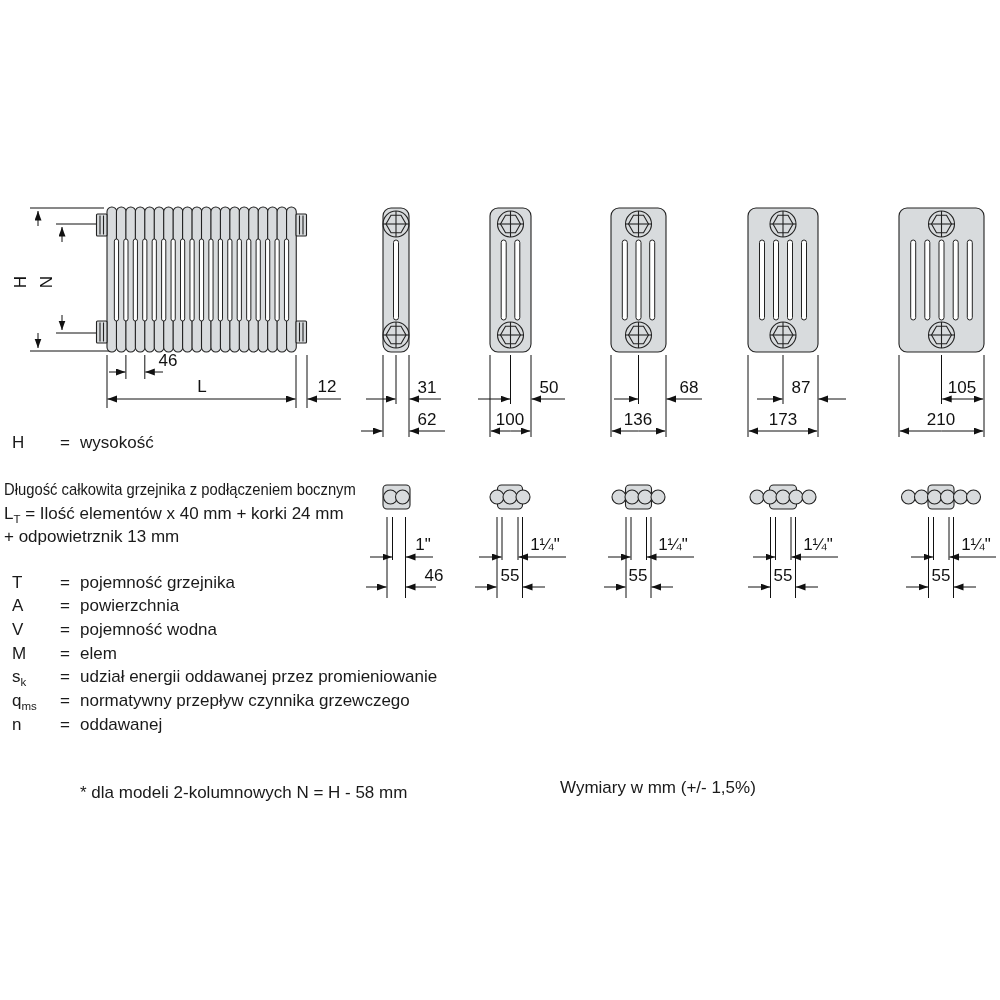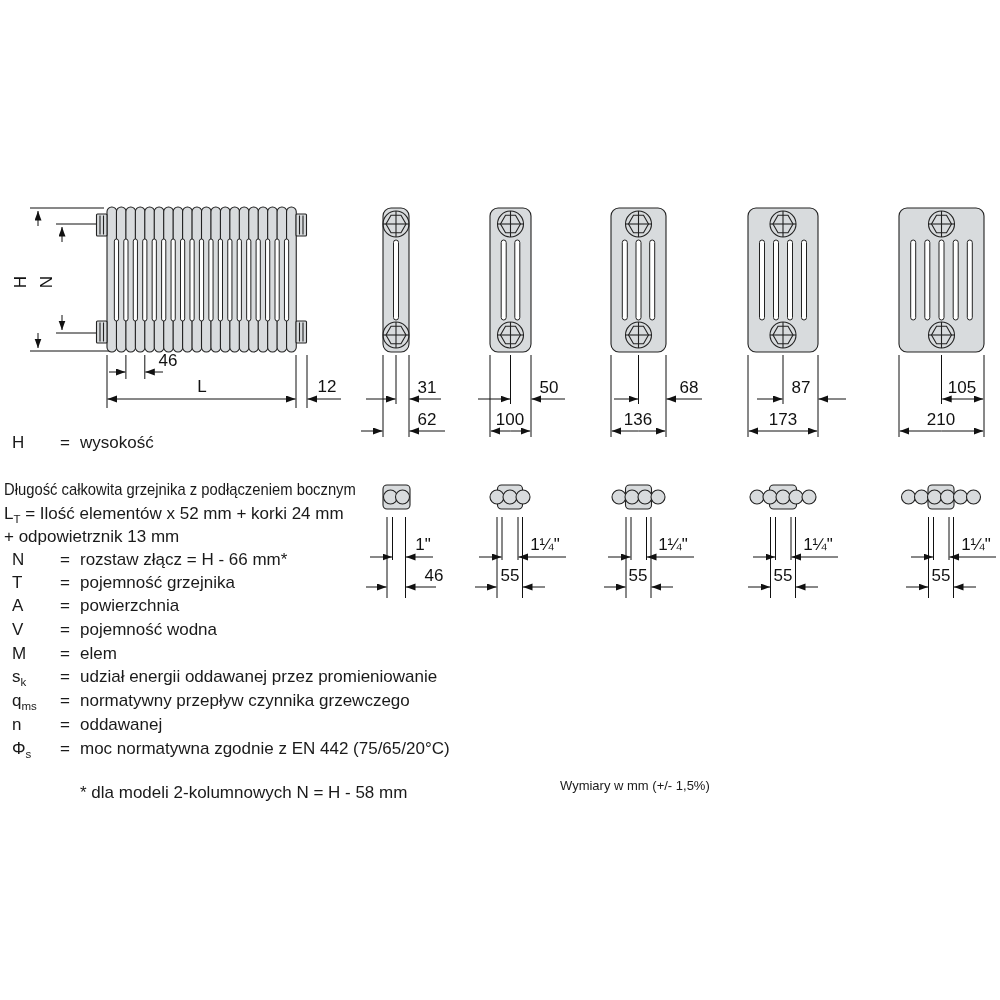--- a/index.html
+++ b/index.html
@@ -15,21 +15,21 @@
   svg .slot{fill:#ffffff;stroke:#222;stroke-width:1;}
   svg .dim{stroke:#111;stroke-width:1;fill:none;}
   svg text{font-family:"Liberation Sans","DejaVu Sans",sans-serif;font-size:17px;fill:#111;}
   .lrow{position:absolute;left:12px;font-size:17px;white-space:nowrap;line-height:20px;}
   .lrow .sym{display:inline-block;width:48px;}
   .lrow .eq{display:inline-block;width:20px;}
   .lrow.flow{left:4px;}
   .lrow.flow .sym,.lrow.flow .eq{display:inline;width:auto;}
   .lrow.squeeze{transform:scaleX(0.87);transform-origin:0 50%;}
   sub{font-size:11.5px;line-height:0;}
-  .note{position:absolute;font-size:13px;white-space:nowrap;}
+  .note{position:absolute;font-size:17px;white-space:nowrap;}
 </style>
 </head>
 <body>
 <div class="stage">
 
 <svg width="1000" height="640" viewBox="0 0 1000 640">
   <defs>
     <marker id="ah" markerWidth="11" markerHeight="9" refX="9.5" refY="3.5" orient="auto" markerUnits="userSpaceOnUse">
       <path d="M0,0 L9.5,3.5 L0,7 Z" fill="#111"></path>
     </marker>
@@ -310,28 +310,25 @@
   </g>
 </svg>
 
 <div class="lrow" style="top:433px">
   <span class="sym"><span>H</span><sub></sub></span><span class="eq">=</span><span class="txt">wysokość</span>
 </div>
 <div class="lrow flow squeeze" style="top:480px">
   <span class="txt">Długość całkowita grzejnika z podłączeniem bocznym</span>
 </div>
 <div class="lrow flow" style="top:504px">
-  <span class="sym"><span>L</span><sub>T</sub></span><span class="txt"> = Ilość elementów x 52 mm + korki 24 mm</span>
+  <span class="sym"><span>L</span><sub>T</sub></span><span class="txt"> = Ilość elementów x 40 mm + korki 24 mm</span>
 </div>
 <div class="lrow flow" style="top:527px">
   <span class="txt">+ odpowietrznik 13 mm</span>
 </div>
-<div class="lrow" style="top:550px">
-  <span class="sym"><span>N</span><sub></sub></span><span class="eq">=</span><span class="txt">rozstaw złącz = H - 66 mm*</span>
-</div>
 <div class="lrow" style="top:573px">
   <span class="sym"><span>T</span><sub></sub></span><span class="eq">=</span><span class="txt">pojemność grzejnika</span>
 </div>
 <div class="lrow" style="top:596px">
   <span class="sym"><span>A</span><sub></sub></span><span class="eq">=</span><span class="txt">powierzchnia</span>
 </div>
 <div class="lrow" style="top:620px">
   <span class="sym"><span>V</span><sub></sub></span><span class="eq">=</span><span class="txt">pojemność wodna</span>
 </div>
 <div class="lrow" style="top:644px">
@@ -339,22 +336,19 @@
 </div>
 <div class="lrow" style="top:691px">
   <span class="sym"><span>q</span><sub>ms</sub></span><span class="eq">=</span><span class="txt">normatywny przepływ czynnika grzewczego</span>
 </div>
 <div class="lrow" style="top:667px">
   <span class="sym"><span>s</span><sub>k</sub></span><span class="eq">=</span><span class="txt">udział energii oddawanej przez promieniowanie</span>
 </div>
 <div class="lrow" style="top:715px">
   <span class="sym"><span>n</span><sub></sub></span><span class="eq">=</span><span class="txt">oddawanej</span>
 </div>
-<div class="lrow" style="top:739px">
-  <span class="sym"><span>Φ</span><sub>s</sub></span><span class="eq">=</span><span class="txt">moc normatywna zgodnie z EN 442 (75/65/20°C)</span>
-</div>
 <div class="lrow flow" style="top:783px;left:80px">
   <span class="txt">* dla modeli 2-kolumnowych N = H - 58 mm</span>
 </div>
 
 <div class="note" style="left:560px;top:778px">Wymiary w mm (+/- 1,5%)</div>
 
 </div>
 
 </body></html>

